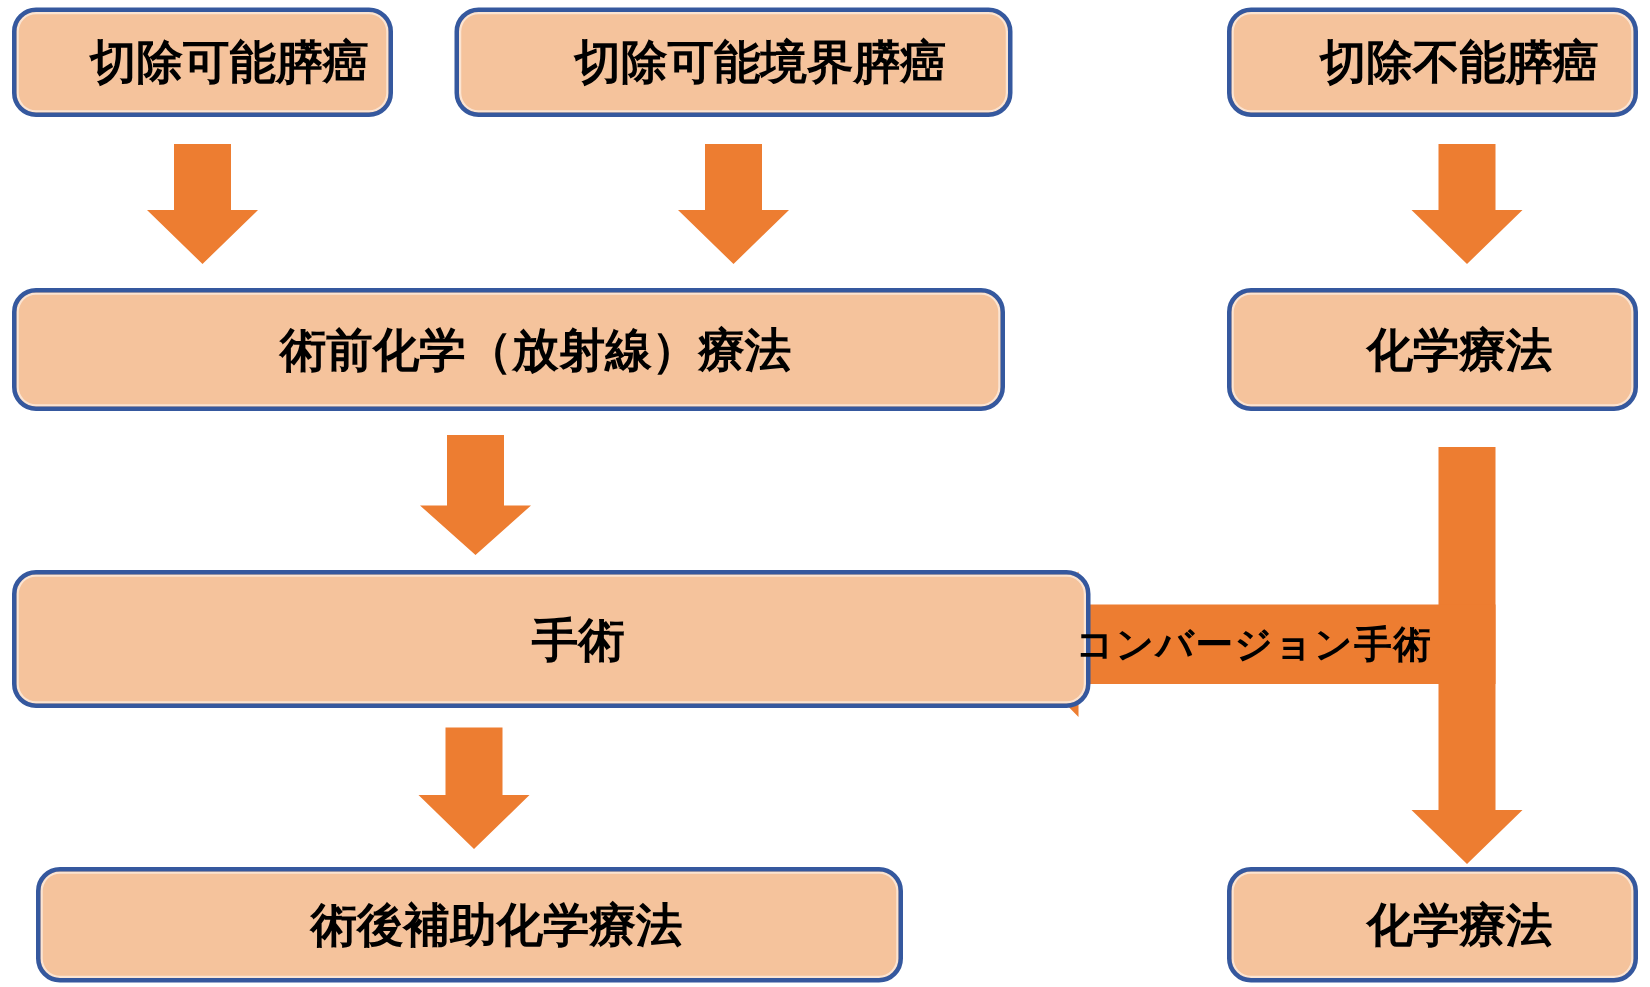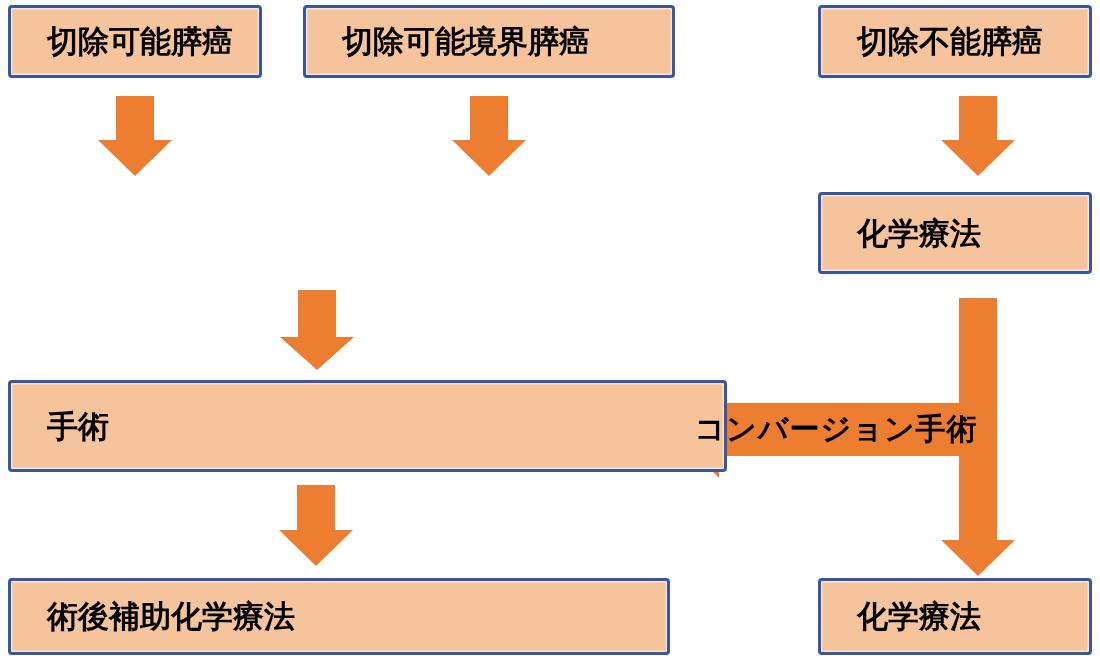--- a/index.html
+++ b/index.html
@@ -15,22 +15,22 @@
     font-family:"Liberation Sans","DejaVu Sans",sans-serif;
     width:1100px;height:658px;overflow:hidden;
   }
   .canvas{
     position:relative;width:1100px;height:658px;background:var(--background);
   }
   .node{
     position:absolute;
     background:var(--box-fill);
     border:3.5px solid var(--box-border);
-    border-radius:4px;
-    display:flex;align-items:center;
+    border-radius:16px;
+    display:flex;align-items:center;justify-content:center;
     box-shadow:inset 0 0 0 1.5px rgba(255,255,255,0.55);
     padding-left:36px;
   }
   .node-label{
     color:var(--text);
     font-weight:bold;
     font-size:31px;
     line-height:1;
     white-space:nowrap;
     text-align:center;
@@ -39,21 +39,21 @@
     position:absolute;left:0;top:0;width:1100px;height:658px;
     pointer-events:none;
   }
   .arrow-shape{fill:var(--arrow);}
   .conversion-label{
     position:absolute;
     left:688px;top:406px;width:296px;height:46px;
     display:flex;align-items:center;justify-content:center;
     color:var(--text);
     font-weight:bold;
-    font-size:30px;
+    font-size:25px;
     white-space:nowrap;
     letter-spacing:1px;
   }
 </style>
 </head>
 <body>
 
 <div class="canvas">
 
   <svg class="arrows" viewBox="0 0 1100 658" aria-hidden="true">
@@ -76,30 +76,33 @@
   <div class="node" style="left:8px;top:5px;width:254px;height:73px">
     <span class="node-label">切除可能膵癌</span>
   </div>
   <div class="node" style="left:818px;top:5px;width:274px;height:73px">
     <span class="node-label">切除不能膵癌</span>
   </div>
   <div class="node" style="left:303px;top:5px;width:372px;height:73px">
     <span class="node-label">切除可能境界膵癌</span>
   </div>
 
+  <div class="node" style="left:8px;top:192px;width:662px;height:82px">
+    <span class="node-label">術前化学（放射線）療法</span>
+  </div>
   <div class="node" style="left:818px;top:192px;width:274px;height:82px">
     <span class="node-label">化学療法</span>
   </div>
 
   <div class="node" style="left:8px;top:380px;width:719px;height:92px">
     <span class="node-label">手術</span>
   </div>
 
   <div class="conversion-label">コンバージョン手術</div>
 
-  <div class="node" style="left:8px;top:578px;width:662px;height:77px">
+  <div class="node" style="left:24px;top:578px;width:578px;height:77px">
     <span class="node-label">術後補助化学療法</span>
   </div>
   <div class="node" style="left:818px;top:578px;width:274px;height:77px">
     <span class="node-label">化学療法</span>
   </div>
 
 </div>
 
 </body></html>

